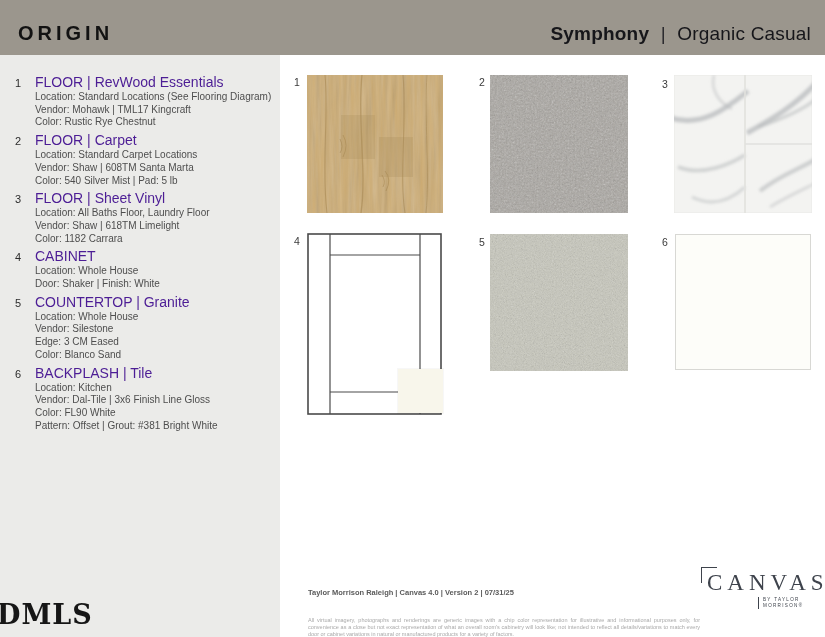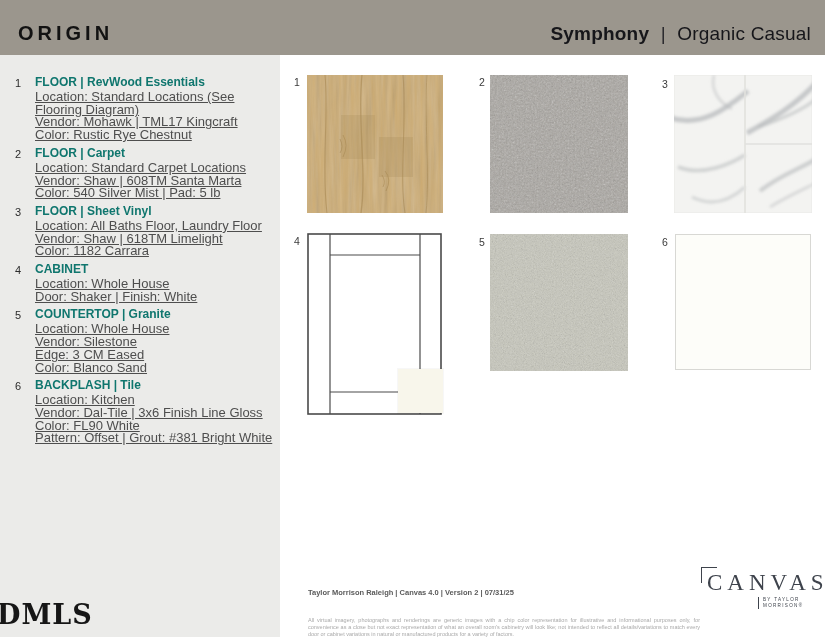--- a/index.html
+++ b/index.html
@@ -18,22 +18,22 @@
   .header-title .collection{font-weight:700;margin-top:48px;}
   .header-title .sep{font-weight:300;color:#2a2a2e;padding:0 6px;}
   
   .sidebar{
     position:absolute;left:0;top:55px;width:280px;height:582px;
     background:#ebebe9;box-sizing:border-box;padding-top:20px;
   }
   .spec-item{display:flex;margin-bottom:4px;}
   .spec-num{width:20px;margin-left:15px;flex:none;font-size:11px;color:#2c2c2c;padding-top:2px;}
   .spec-body{flex:1;padding-right:6px;}
-  .spec-title{font-size:12px;line-height:15px;font-weight:700;color:#0f766e;margin-bottom:1px;}
-  .spec-detail{font-size:13px;line-height:12.7px;color:#4e4e4e;text-decoration:underline;}
+  .spec-title{font-size:14px;line-height:15px;font-weight:400;color:#4c1d95;margin-bottom:1px;}
+  .spec-detail{font-size:10px;line-height:12.7px;color:#4e4e4e;}
   .watermark{
     position:absolute;left:-3px;bottom:7px;
     font-family:"DejaVu Serif","Liberation Serif",serif;
     font-weight:700;font-size:27px;letter-spacing:1px;color:#161616;
   }
   
   .content{position:absolute;left:280px;top:55px;width:545px;height:582px;background:#ffffff;}
   .swatch-num{position:absolute;font-size:10.5px;color:#3a3a3a;}
   .swatch{position:absolute;}
   .swatch svg{display:block;}

